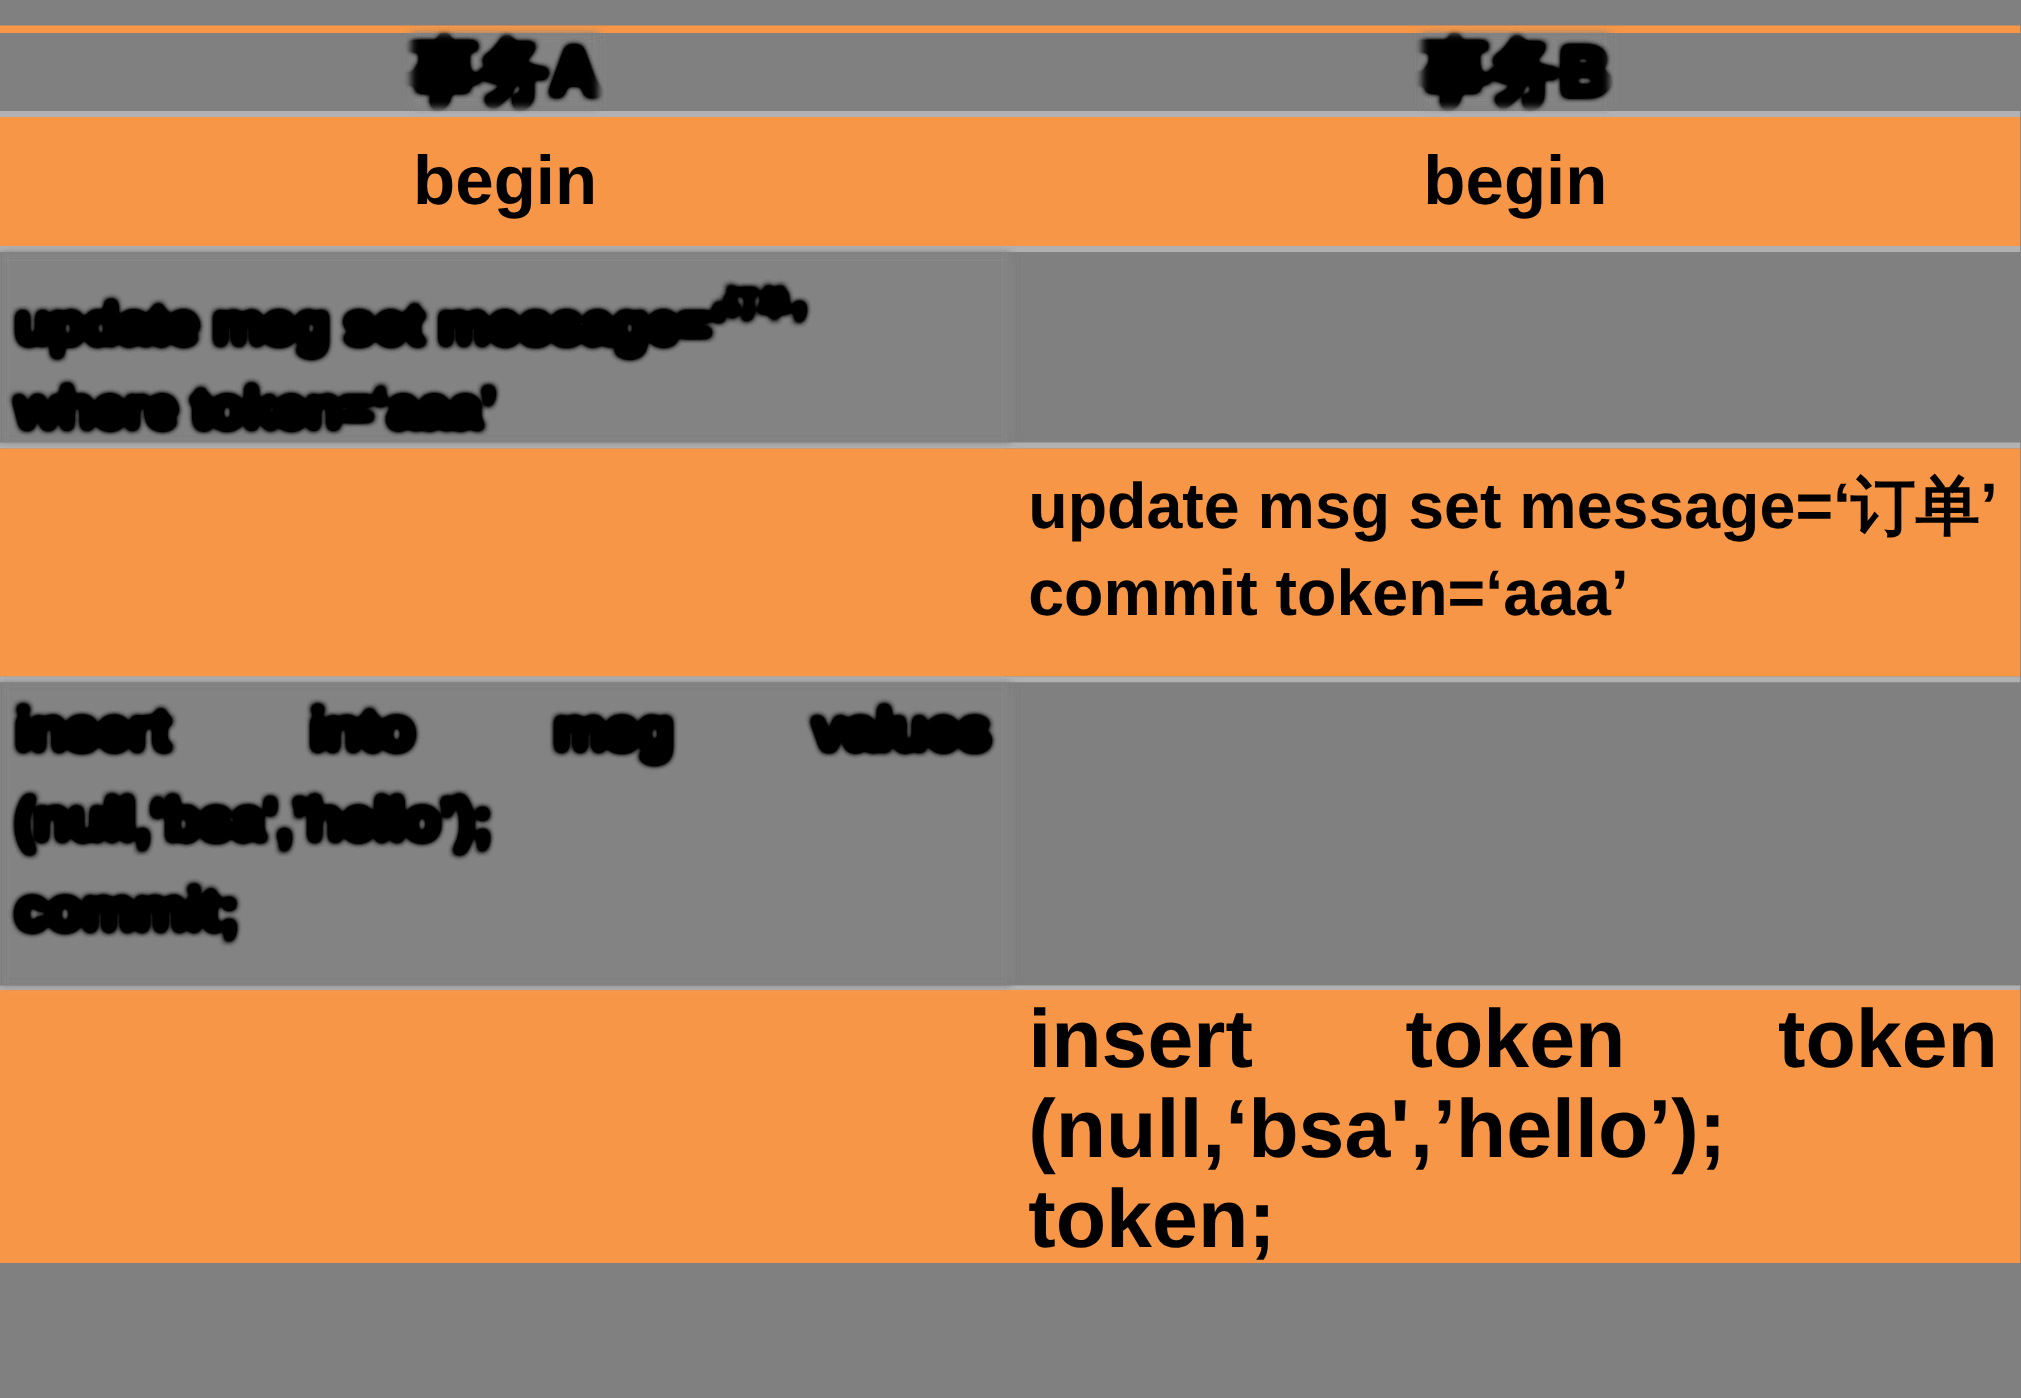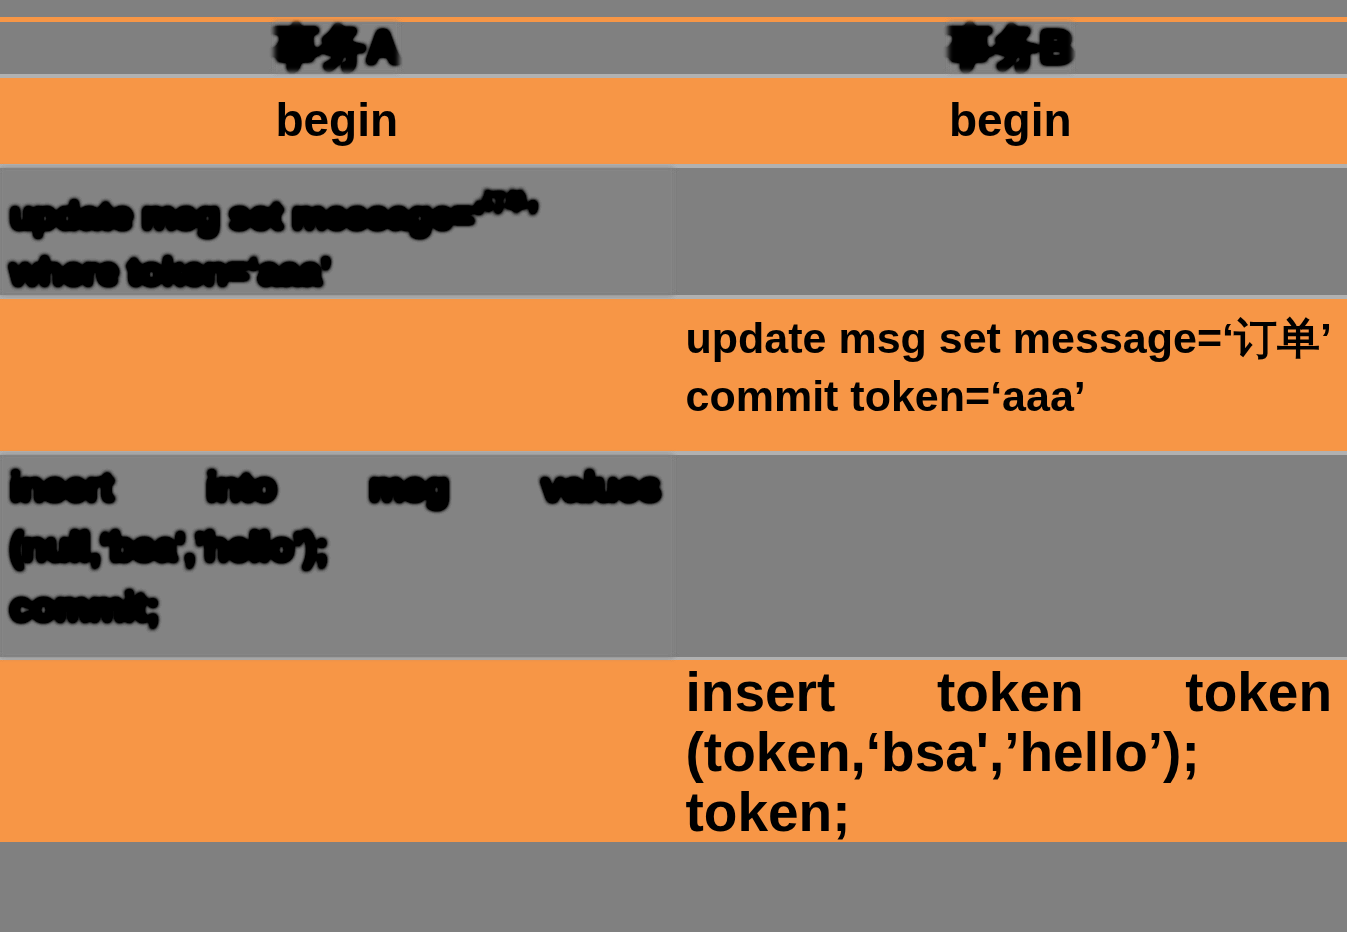--- a/index.html
+++ b/index.html
@@ -143,21 +143,21 @@
 
   <div class="row orange insert-b">
     <div class="cell"></div>
     <div class="cell">
       <div class="content">
         <div class="justified">
           <span>insert</span>
           <span>token</span>
           <span>token</span>
         </div>
-        <div class="line">(token,‘bsa',’hello’);</div>
+        <div class="line">(null,‘bsa',’hello’);</div>
         <div class="line">token;</div>
       </div>
     </div>
   </div>
 
   <div class="bar-bottom"></div>
 
 </div>
 
 </body></html>

